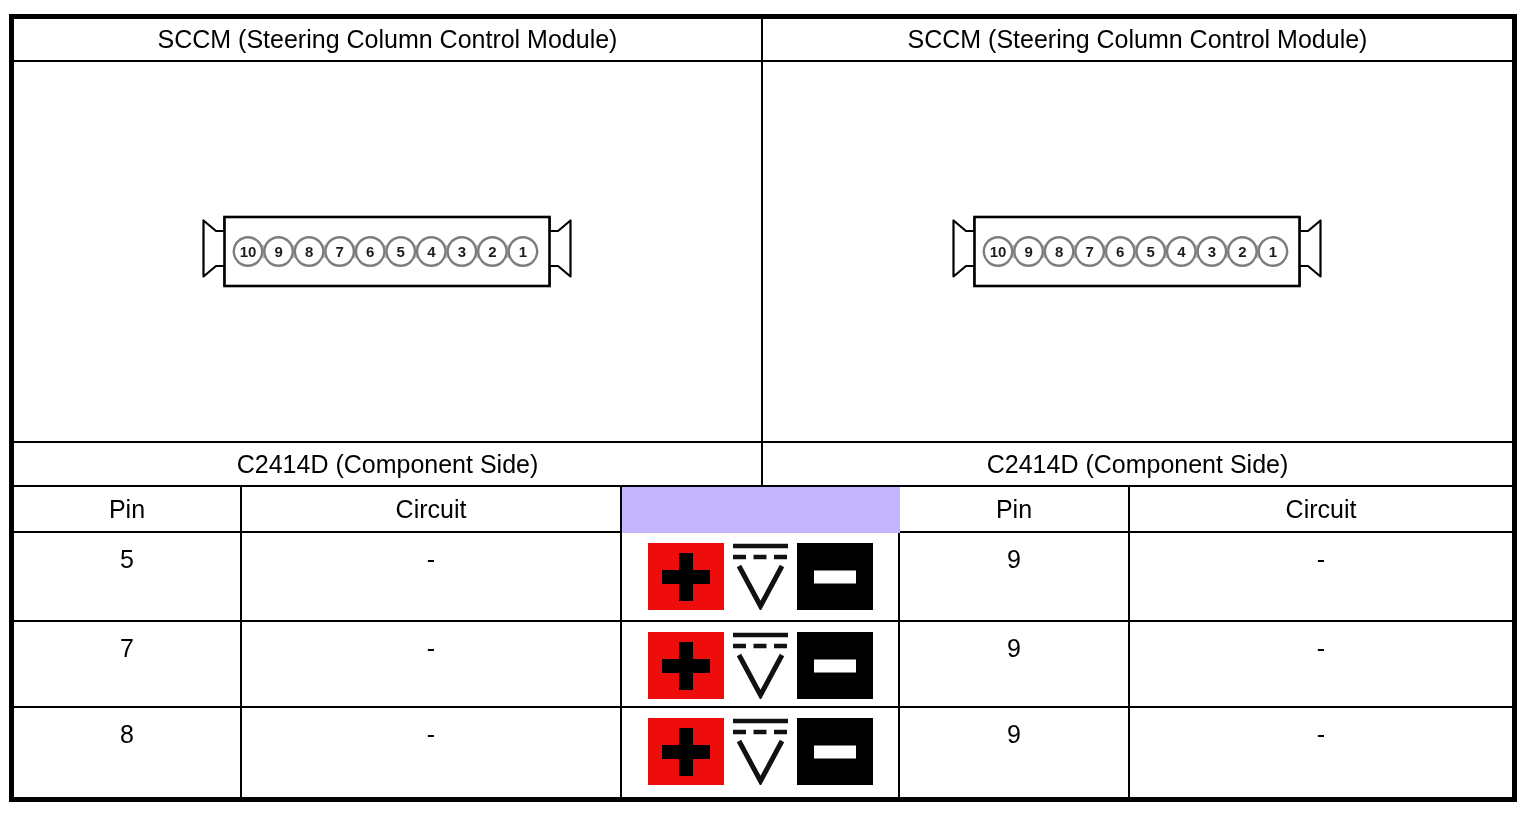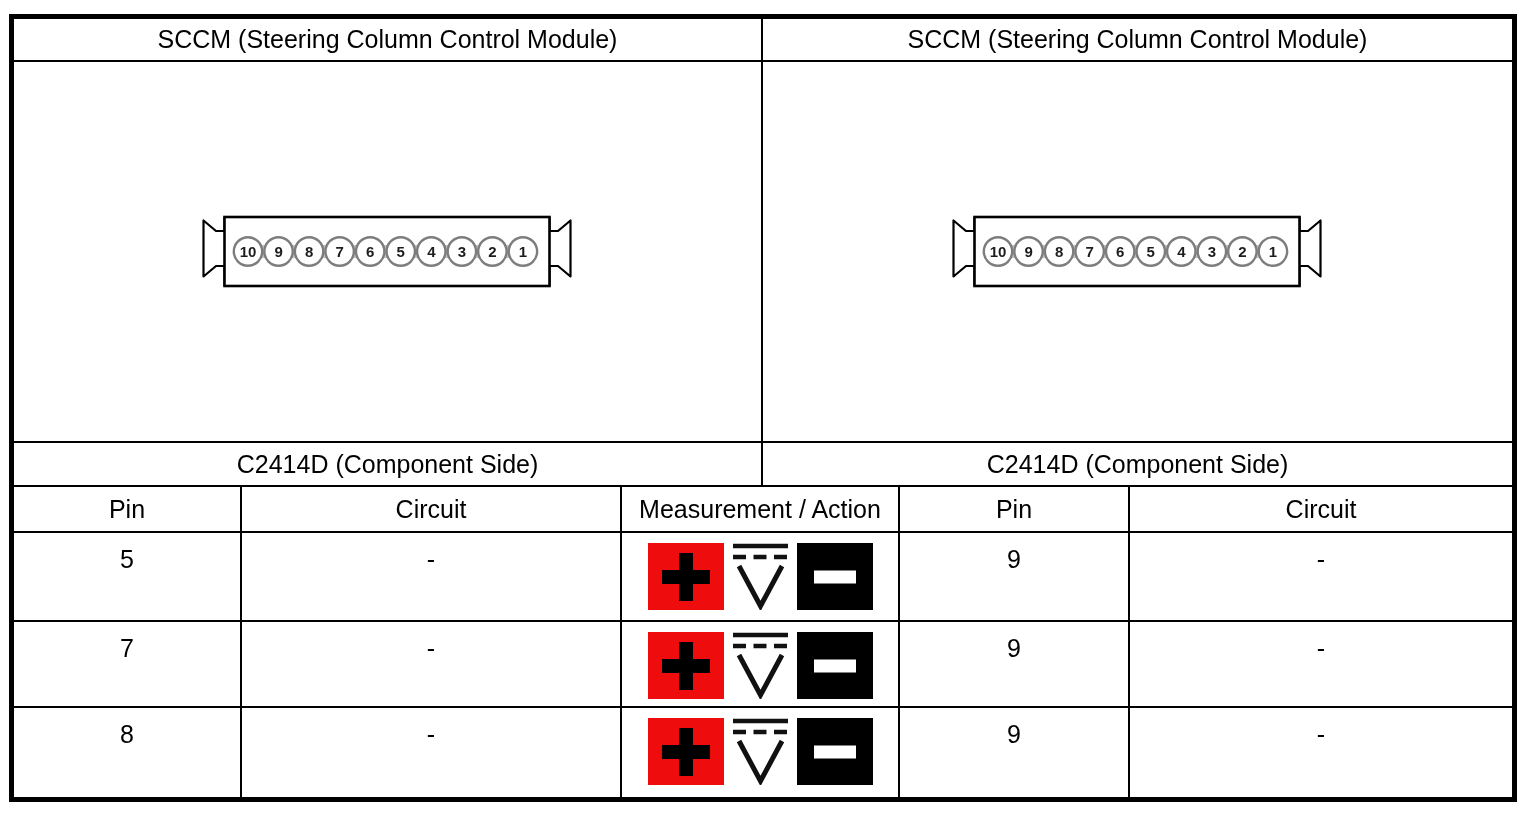--- a/index.html
+++ b/index.html
@@ -124,21 +124,20 @@
             <text class="pin-num" x="321.95" y="46.8">1</text>
           </g>
       </svg>
     </div>
 
     <div class="c br bb" style="grid-area:3/1/4/4">C2414D (Component Side)</div>
     <div class="c bb" style="grid-area:3/4/4/7">C2414D (Component Side)</div>
 
     <div class="c br bb" style="grid-area:4/1">Pin</div>
     <div class="c br bb" style="grid-area:4/2">Circuit</div>
-    <div class="c br bb" style="grid-area:4/3/5/5">Measurement / Action</div>
     <div class="c br bb" style="grid-area:4/5">Pin</div>
     <div class="c bb" style="grid-area:4/6">Circuit</div>
 
     <div class="c br bb top-align" style="grid-area:5/1">5</div>
     <div class="c br bb top-align" style="grid-area:5/2">-</div>
     <div class="c br bb icons" style="grid-area:5/3/6/5">
       <div class="sq red">
           <div class="h plus-h"></div>
           <div class="plus-v"></div>
         </div>

